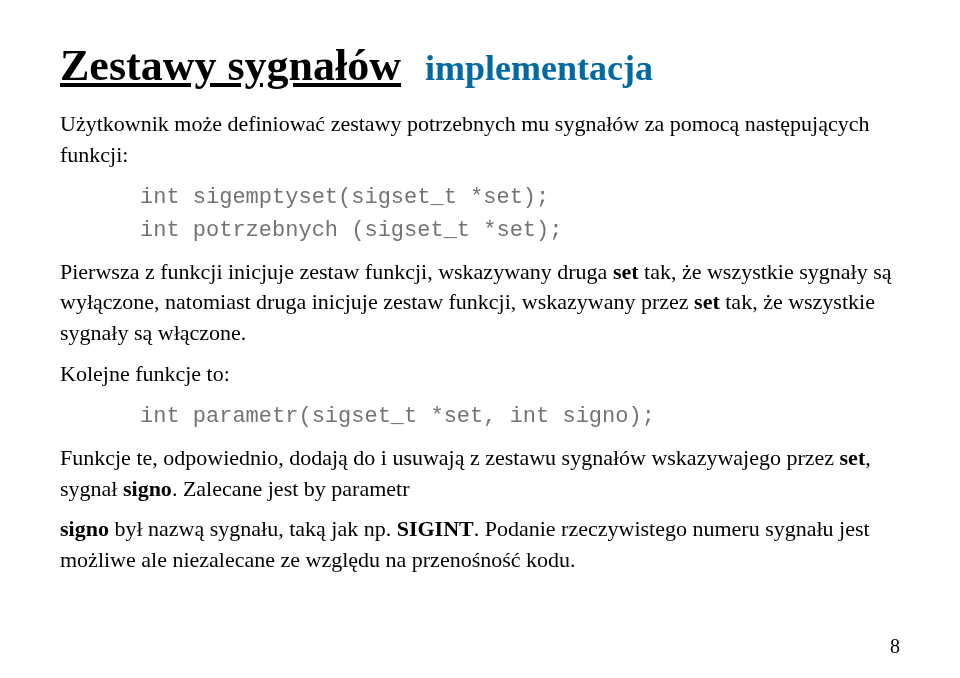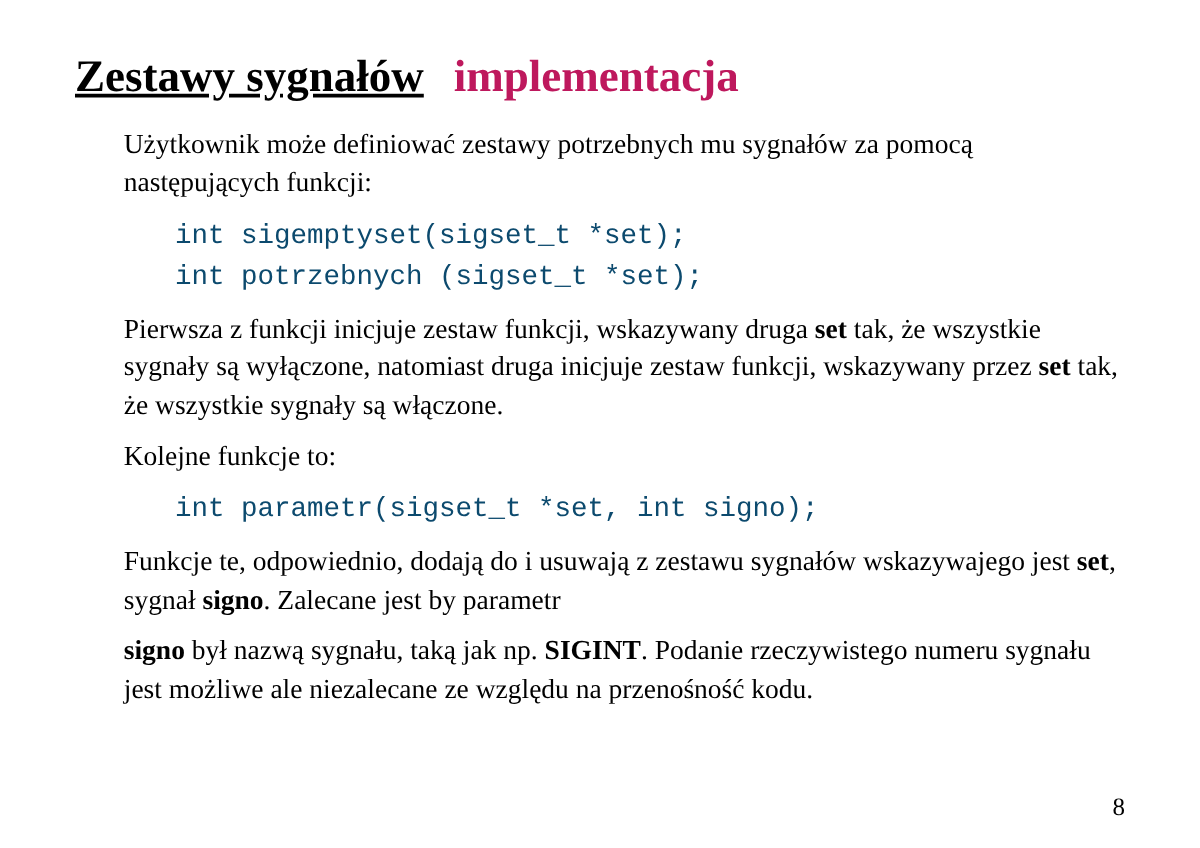--- a/index.html
+++ b/index.html
@@ -23,47 +23,46 @@
     }
 
     .title-row {
       display: flex;
       align-items: baseline;
       gap: 24px;
       margin-bottom: 18px;
     }
 
     .title-main {
-      font-size: 36px;
+      font-size: 44px;
       font-weight: bold;
       color: #000000;
       text-decoration: underline;
       font-family: 'Times New Roman', Times, serif;
     }
 
     .title-sub {
       font-size: 36px;
       font-weight: bold;
-      color: #be185d;
+      color: #0369a1;
       font-family: 'Times New Roman', Times, serif;
     }
 
     .body-text {
       font-size: 22px;
       color: #000000;
       line-height: 1.4;
       margin-bottom: 10px;
       font-family: 'Times New Roman', Times, serif;
-      margin-left: 39px;
     }
 
     .code-block {
       font-family: 'Courier New', Courier, monospace;
       font-size: 22px;
-      color: #0c4a6e;
+      color: #737373;
       margin: 10px 0 10px 80px;
       line-height: 1.5;
     }
 
     .inline-code {
       font-family: Liberation Serif, serif;
       font-weight: bold;
       text-align: center;
     }
 
@@ -101,21 +100,21 @@
 
   <p class="body-text">
     <span>Kolejne funkcje to:</span>
   </p>
 
   <div class="code-block">
     <div>int parametr(sigset_t *set, int signo);</div>
   </div>
 
   <p class="body-text">
-    <span>Funkcje te, odpowiednio, dodają do i usuwają z zestawu sygnałów wskazywajego jest </span><span class="inline-code">set</span><span>, sygnał </span><span class="inline-code">signo</span><span>. Zalecane jest by parametr </span>
+    <span>Funkcje te, odpowiednio, dodają do i usuwają z zestawu sygnałów wskazywajego przez </span><span class="inline-code">set</span><span>, sygnał </span><span class="inline-code">signo</span><span>. Zalecane jest by parametr </span>
   </p>
 
   <p class="body-text">
     <span class="inline-code">signo</span><span> był nazwą sygnału, taką jak np. </span><span class="inline-code">SIGINT</span><span>. Podanie rzeczywistego numeru sygnału jest możliwe ale niezalecane ze względu na przenośność kodu.</span>
   </p>
 
 </div>
 
 <div class="page-number">8</div>
 

